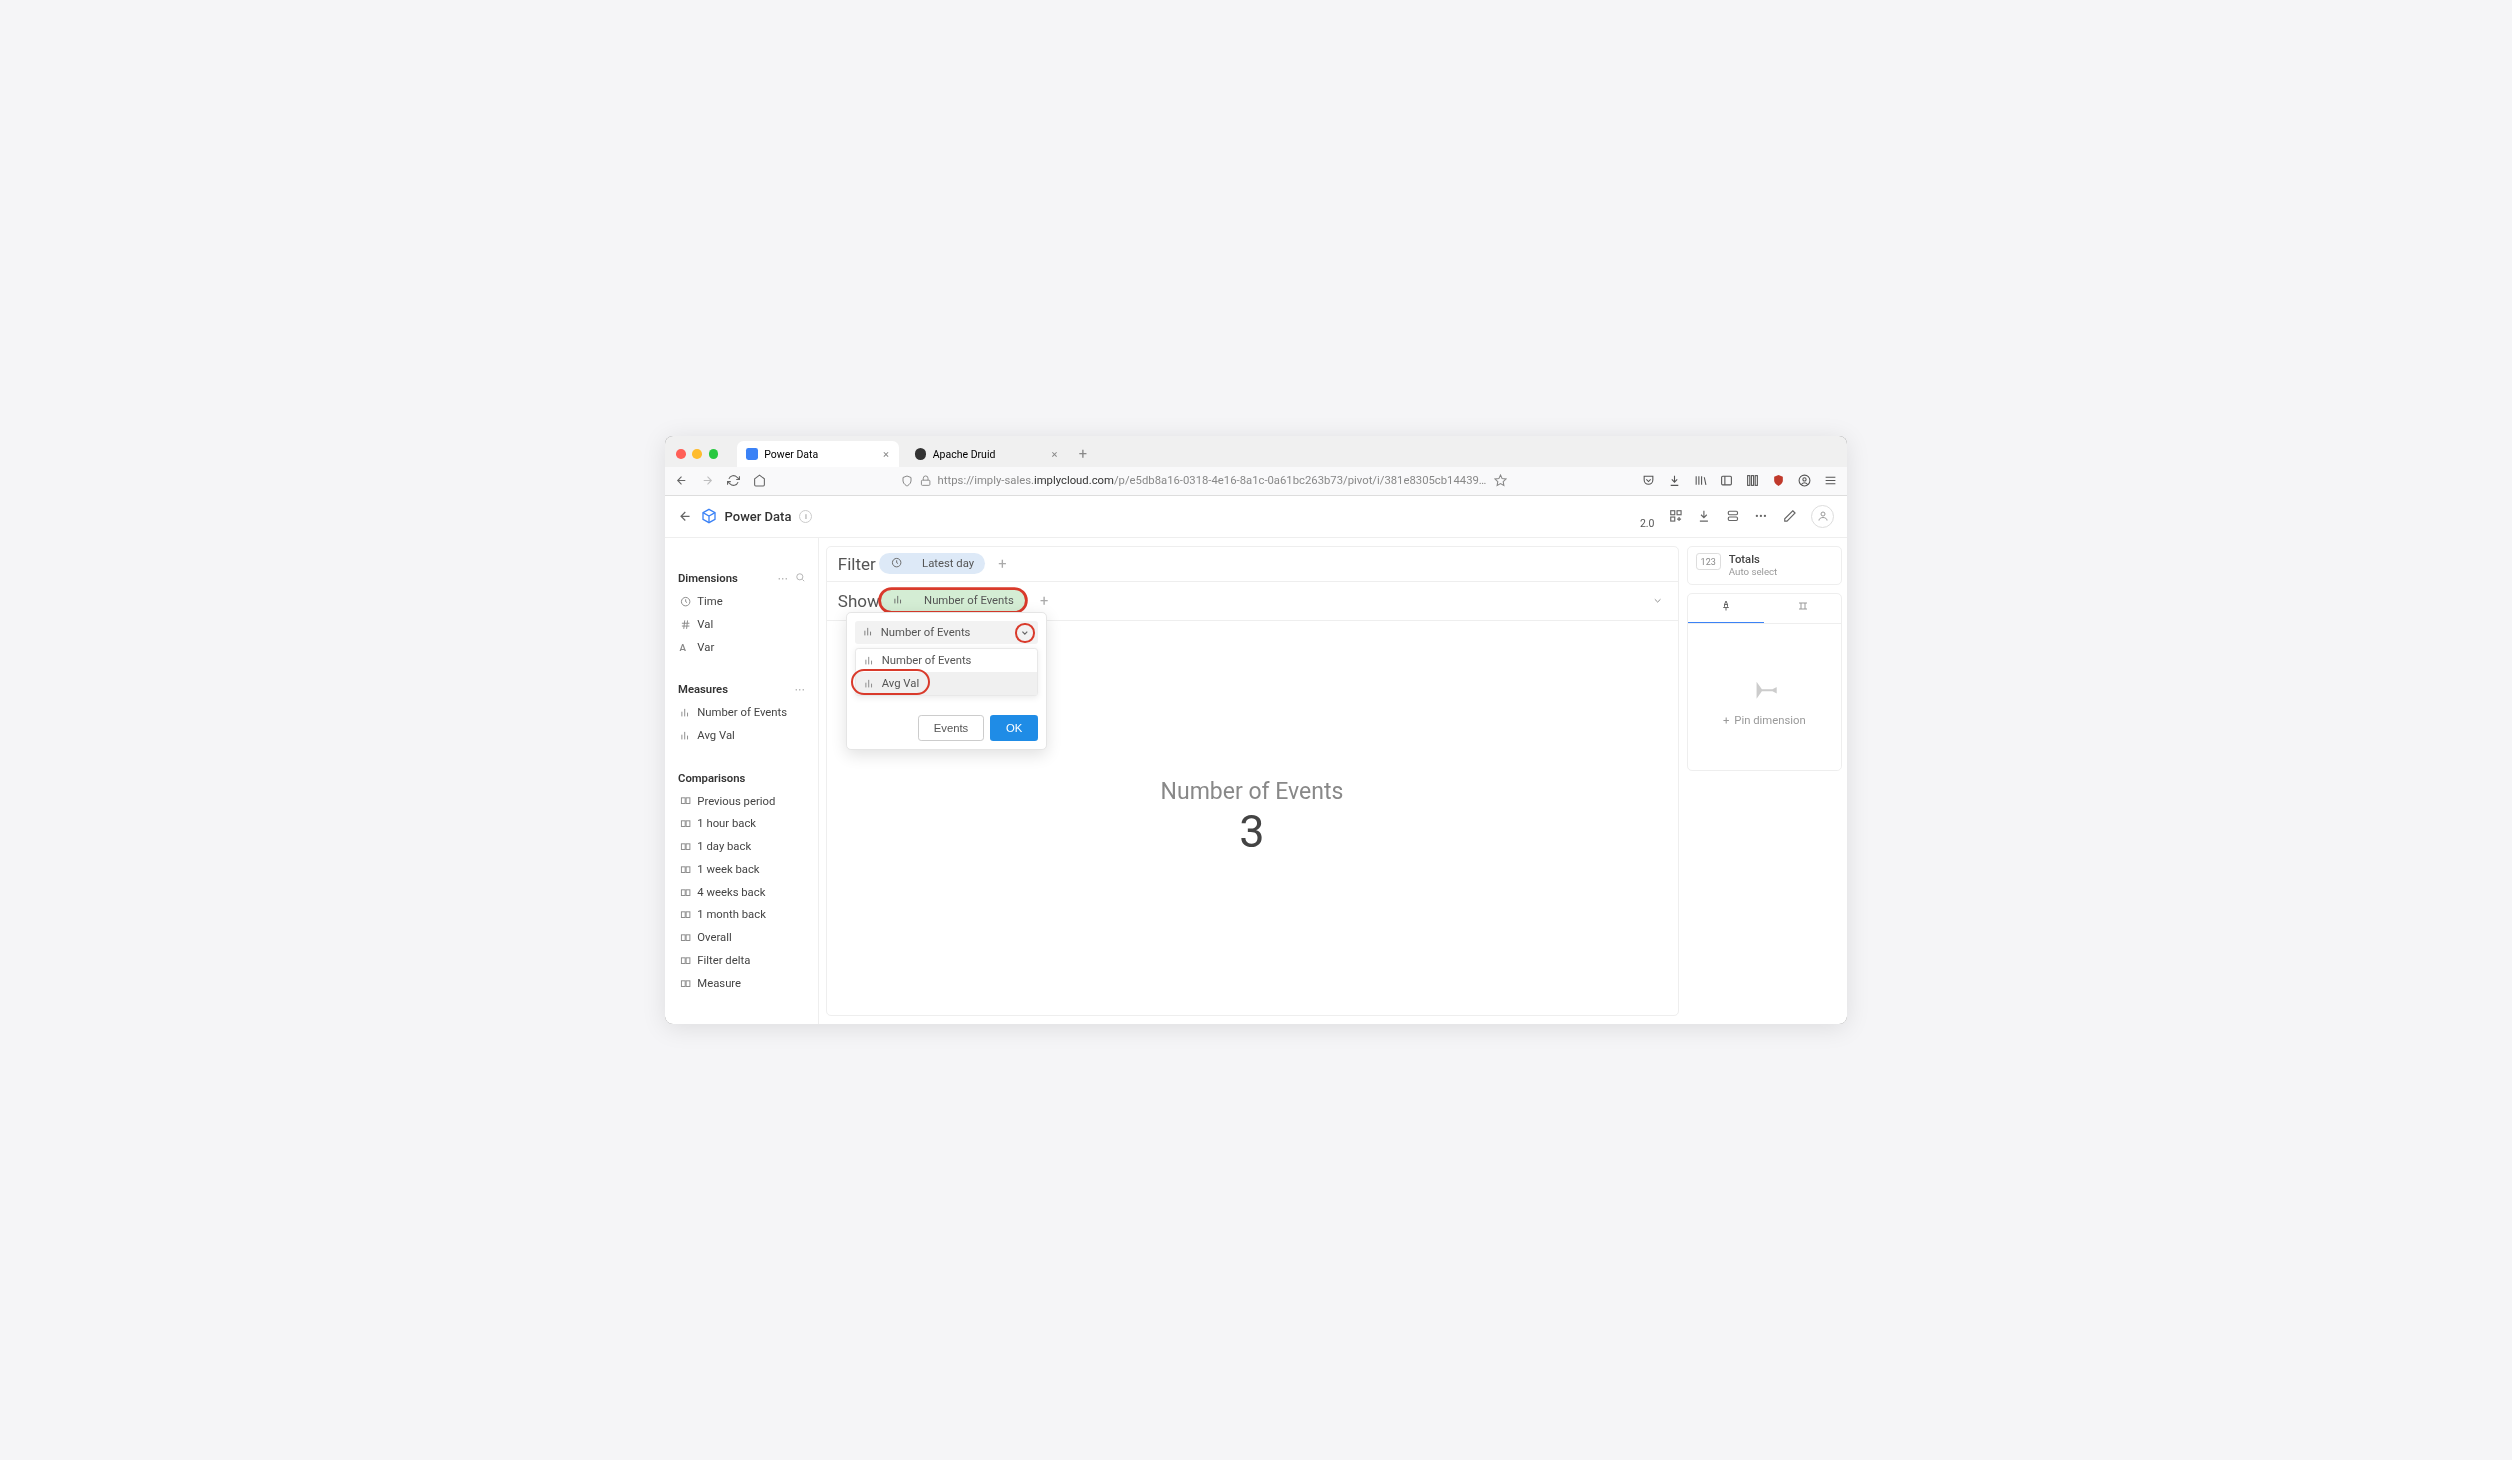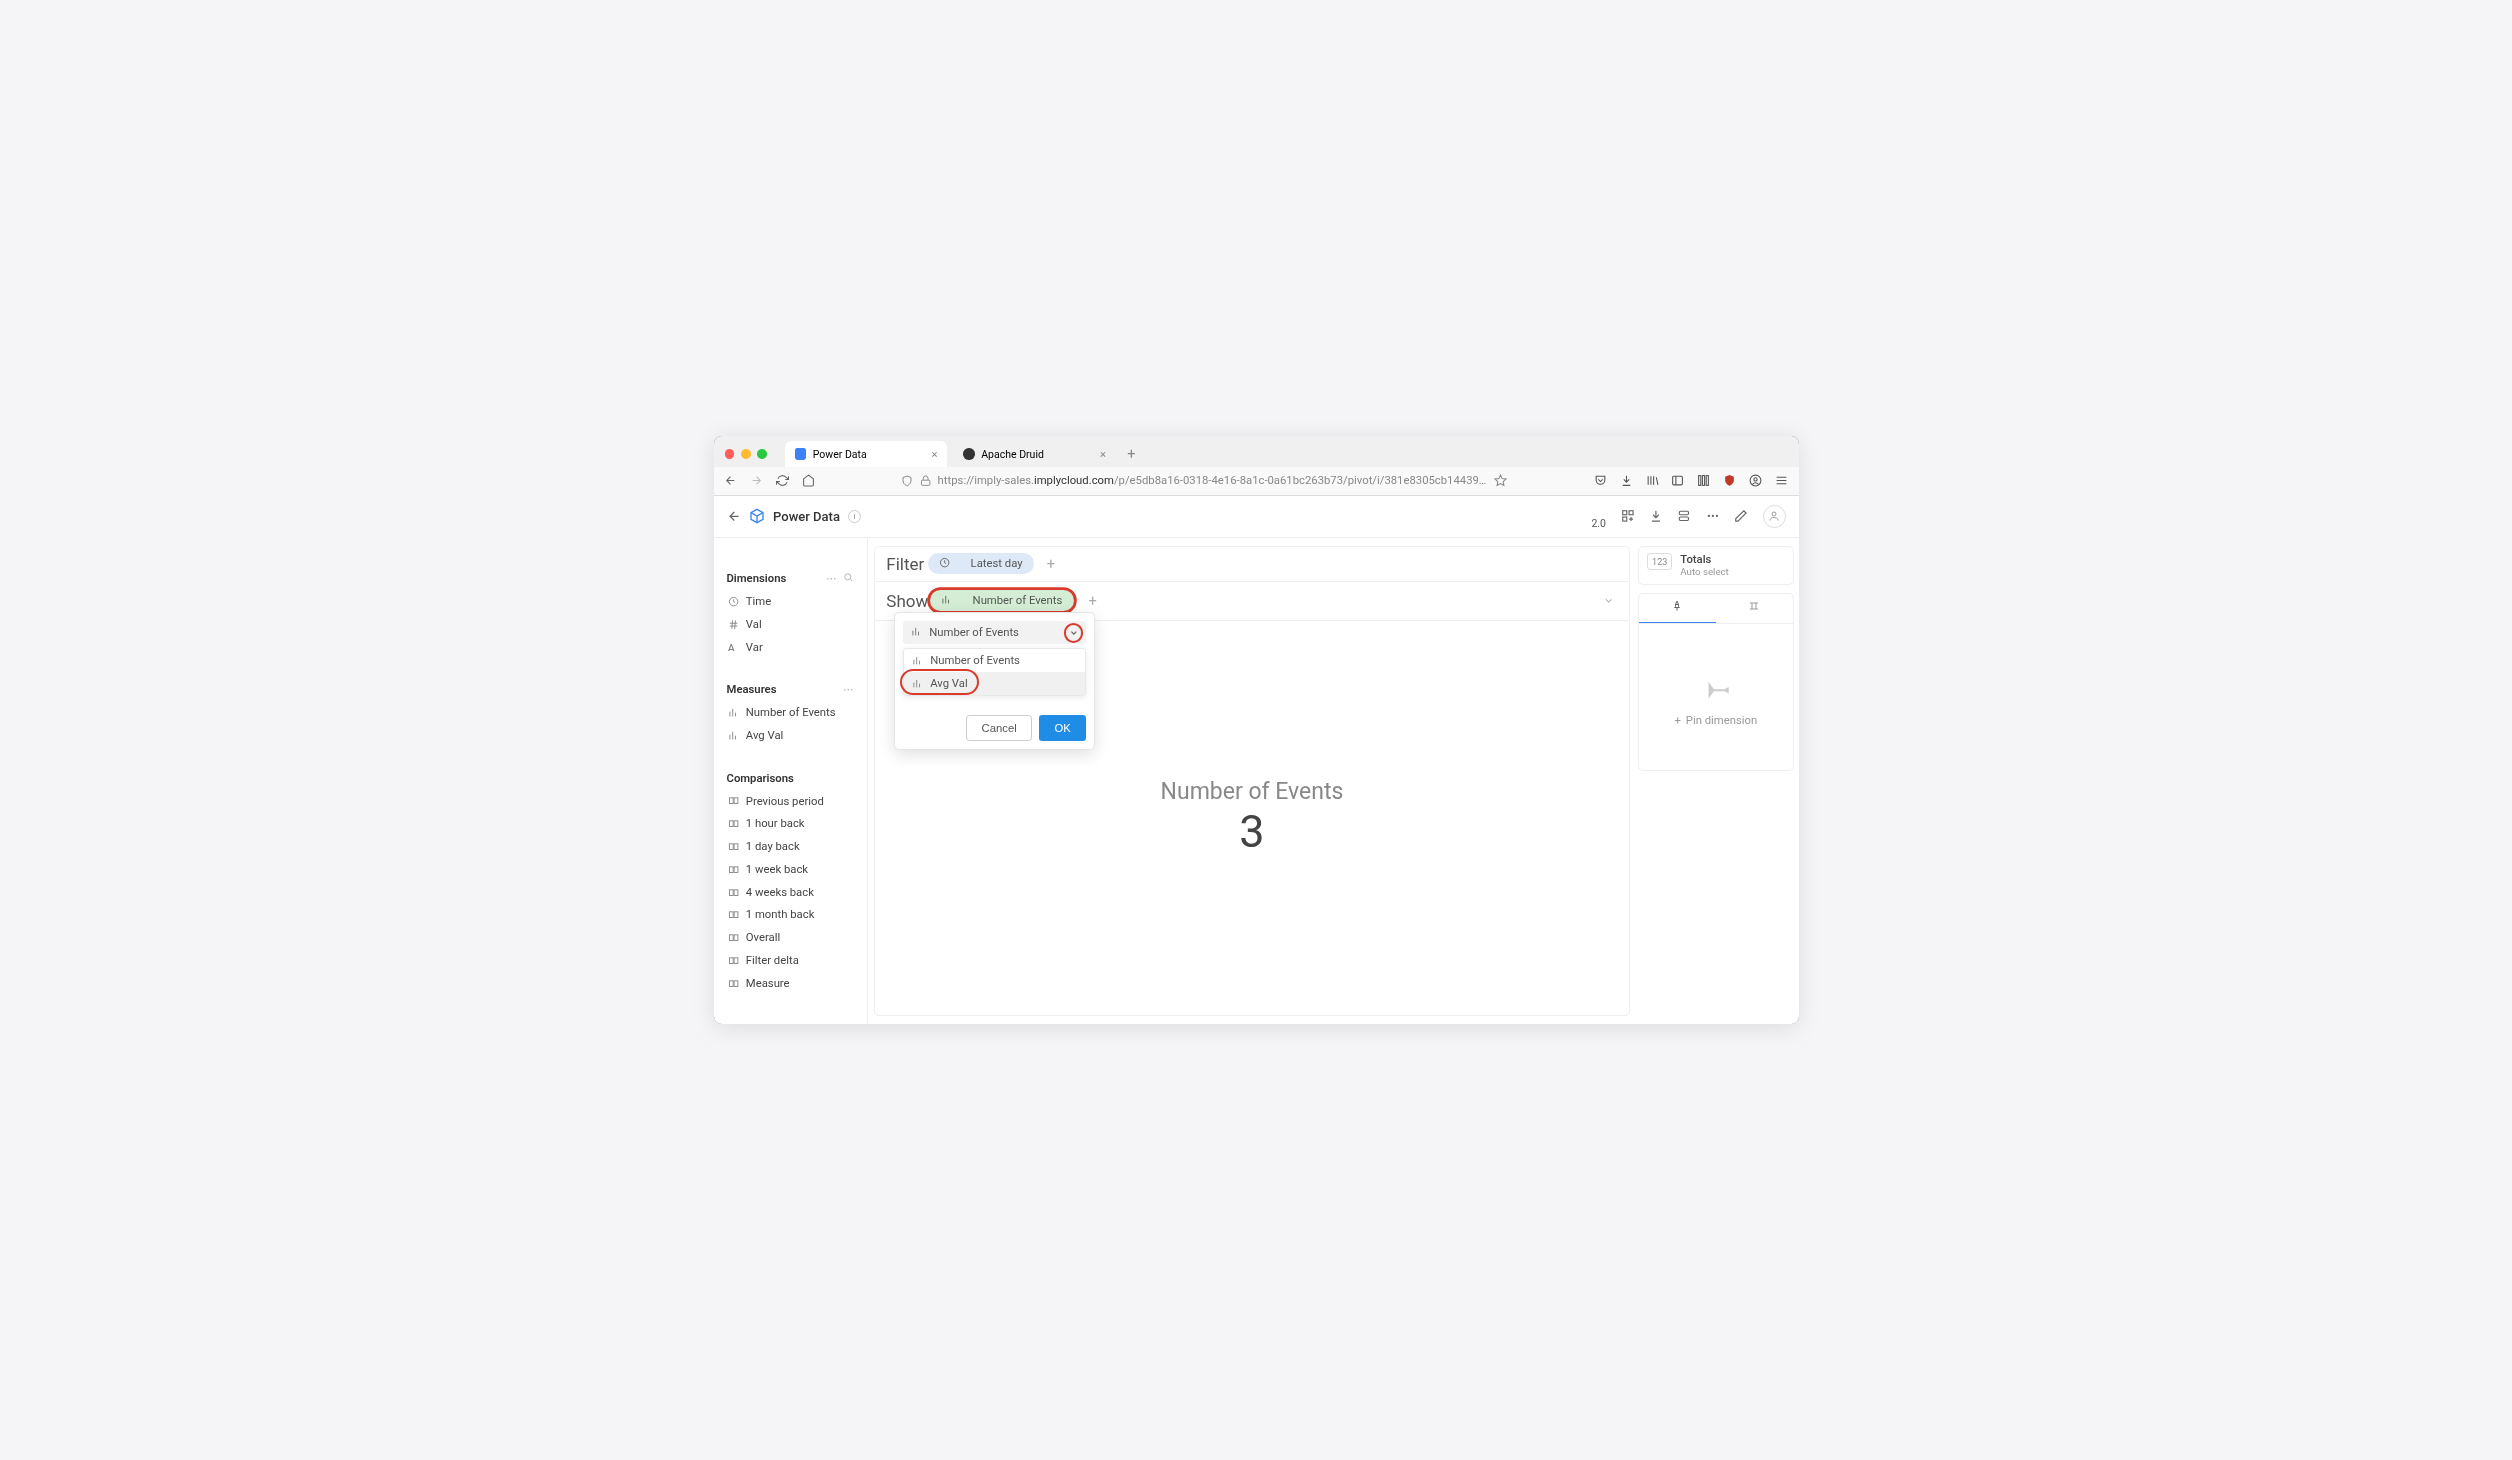--- a/index.html
+++ b/index.html
@@ -6,21 +6,21 @@
 body {
   font-family: -apple-system, BlinkMacSystemFont, "Segoe UI", Roboto, sans-serif;
   background: #f5f5f7;
   display: flex;
   align-items: center;
   justify-content: center;
   min-height: 100vh;
   padding: 24px;
 }
 .browser-window {
-  width: 1085px;
+  width: 1182px;
   background: #737373;
   border-radius: 8px;
   box-shadow: 0 3.2px 24px rgba(0,0,0,0.1);
   overflow: hidden;
 }
 .browser-chrome {
   background: #f0f0f0;
   border-bottom: 0.8px solid #ddd;
 }
 .tab-bar {
@@ -615,21 +615,21 @@
               <span class="red-ring"></span>
               <span>
                   <svg width="11.3" height="11.3" viewBox="0 0 24 24" fill="none" stroke="#888" stroke-width="2">
                     <path d="M4 20V10M10 20V4M16 20v-8"></path>
                   </svg>
                 </span>
               <span>Avg Val</span>
             </div>
           </div>
           <div class="popup-actions">
-            <button class="btn btn-cancel">Cancel</button>
+            <button class="btn btn-cancel">Events</button>
             <button class="btn btn-ok">OK</button>
           </div>
         </div>
 
         <div class="viz-area">
           <div class="viz-title">Number of Events</div>
           <div class="viz-value">3</div>
         </div>
       </div>
 

